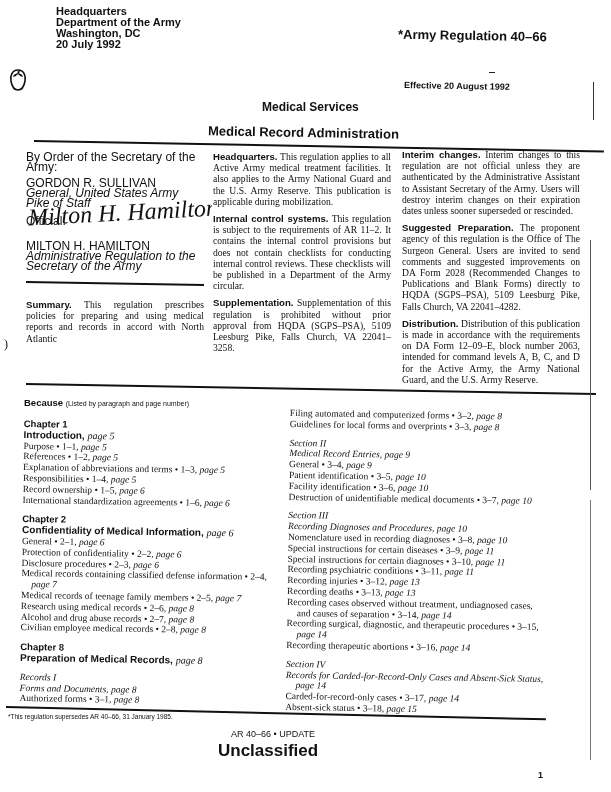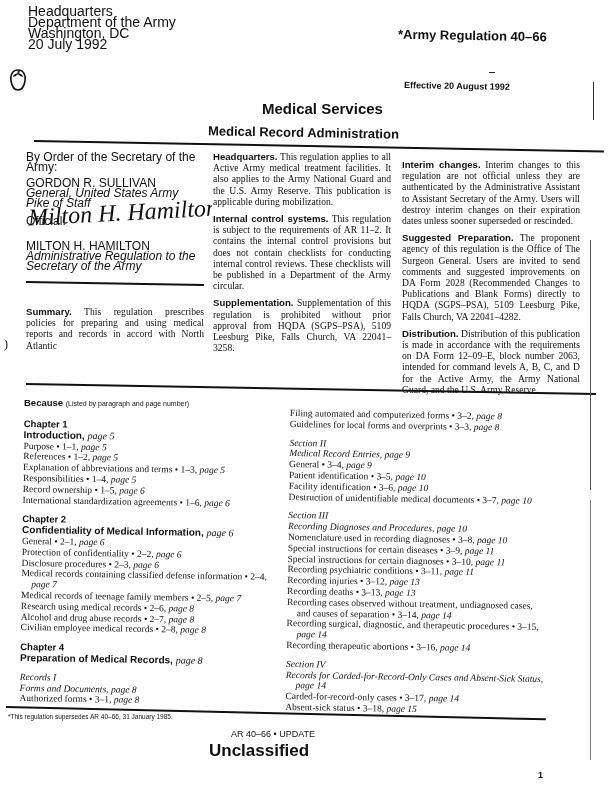--- a/index.html
+++ b/index.html
@@ -1,46 +1,46 @@
 <!DOCTYPE html>
 <html><head>
 <meta charset="utf-8">
 <style>
   html, body { margin: 0; padding: 0; background: #ffffff; }
   body { width: 611px; height: 792px; position: relative; overflow: hidden; color: #111; font-family: "Liberation Serif", serif; }
   .abs { position: absolute; }
   .sans { font-family: "Liberation Sans", sans-serif; }
   .serif { font-family: "Liberation Serif", serif; }
-  .hq { left: 28px; top: 6px; font-size: 14px; line-height: 11px; font-weight: normal; }
+  .hq { left: 56px; top: 6px; font-size: 11px; line-height: 11px; font-weight: bold; }
   .hq div { white-space: nowrap; }
   .emblem { left: 8px; top: 68px; width: 20px; height: 24px; }
   .reg-title { left: 398px; top: 28px; font-size: 13px; font-weight: bold; transform: rotate(1deg); white-space: nowrap; }
   .effective { left: 404px; top: 81px; font-size: 9px; font-weight: bold; transform: rotate(1deg); white-space: nowrap; }
   .dash-mark { left: 489px; top: 72px; width: 6px; height: 1px; background: #222; }
-  .subject { left: 262px; top: 100px; font-size: 15px; font-weight: bold; white-space: nowrap; }
+  .subject { left: 262px; top: 100px; font-size: 12px; font-weight: bold; white-space: nowrap; }
   .doc-title { left: 208px; top: 125px; font-size: 13px; font-weight: bold; transform: rotate(1deg); white-space: nowrap; }
   .rule { background: #111; height: 2px; transform-origin: left center; }
   .col { font-size: 9.6px; line-height: 11.2px; text-align: justify; }
   .col p { margin: 0 0 6px 0; }
   .head { font-family: "Liberation Sans", sans-serif; font-weight: bold; font-size: 9.6px; }
   .byorder { font-family: "Liberation Sans", sans-serif; font-size: 12px; line-height: 10px; }
   .byorder .it { font-style: italic; }
   .sig { left: 22px; top: 193px; width: 190px; height: 40px; }
   .toc { font-size: 9.5px; line-height: 10.8px; }
   .toc .chapter { font-family: "Liberation Sans", sans-serif; font-weight: bold; font-size: 9.5px; margin-top: 9px; }
   .toc .chapter-title { font-family: "Liberation Sans", sans-serif; font-weight: bold; font-size: 10px; }
   .toc .pg { font-style: italic; font-family: Liberation Serif, serif; font-weight: normal; }
   .toc .section { font-style: italic; margin-top: 8px; }
   .toc .entry { white-space: nowrap; }
   .toc .indent { padding-left: 10px; }
   .contents-head { left: 24px; top: 397px; font-size: 9.5px; font-family: "Liberation Sans", sans-serif; font-weight: bold; white-space: nowrap; }
   .contents-head span.note { font-weight: normal; font-size: 7px; }
   .footnote { left: 8px; top: 713px; font-size: 6.5px; font-family: "Liberation Sans", sans-serif; white-space: nowrap; }
   .update { left: 231px; top: 729px; font-size: 9px; font-family: "Liberation Sans", sans-serif; white-space: nowrap; }
-  .unclass { left: 209px; top: 741px; font-size: 17px; font-weight: bold; font-family: "Liberation Sans", sans-serif; white-space: nowrap; }
+  .unclass { left: 218px; top: 741px; font-size: 17px; font-weight: bold; font-family: "Liberation Sans", sans-serif; white-space: nowrap; }
   .pagenum { left: 538px; top: 770px; font-size: 9px; font-family: "Liberation Sans", sans-serif; font-weight: bold; }
   .edge { width: 1px; background: #333; }
   .paren { left: 4px; top: 337px; font-size: 12px; }
 </style>
 </head>
 <body>
 
 <div class="abs hq sans">
   <div style="margin-top:0">Headquarters</div>
   <div>Department of the Army</div>
@@ -76,32 +76,32 @@
 
 <div class="abs byorder" style="left:26px; top:241px; width:180px;">
   <div>MILTON H. HAMILTON</div>
   <div class="it">Administrative Regulation to the</div>
   <div class="it">Secretary of the Army</div>
 </div>
 
 <div class="abs rule" style="left:26px; top:281px; width:178px; height:1.5px; transform: rotate(1deg);"></div>
 
 <div class="abs col" style="left:26px; top:292px; width:178px;">
-  <p style="margin-top:14px;"><span class="head">Summary.</span> <span>This regulation prescribes policies for preparing and using medical reports and records in accord with North Atlantic</span></p>
+  <p style="margin-top:7px;"><span class="head">Summary.</span> <span>This regulation prescribes policies for preparing and using medical reports and records in accord with North Atlantic</span></p>
 </div>
 
 <div class="abs paren serif">)</div>
 
 <div class="abs col" style="left:213px; top:151px; width:178px;">
   <p><span class="head">Headquarters.</span> <span>This regulation applies to all Active Army medical treatment facilities. It also applies to the Army National Guard and the U.S. Army Reserve. This publication is applicable during mobilization.</span></p>
   <p><span class="head">Internal control systems.</span> <span>This regulation is subject to the requirements of AR 11–2. It contains the internal control provisions but does not contain checklists for conducting internal control reviews. These checklists will be published in a Department of the Army circular.</span></p>
   <p><span class="head">Supplementation.</span> <span>Supplementation of this regulation is prohibited without prior approval from HQDA (SGPS–PSA), 5109 Leesburg Pike, Falls Church, VA 22041–3258.</span></p>
 </div>
 
-<div class="abs col" style="left:402px; top:159px; width:178px;">
+<div class="abs col" style="left:402px; top:149px; width:178px;">
   <p><span class="head">Interim changes.</span> <span>Interim changes to this regulation are not official unless they are authenticated by the Administrative Assistant to Assistant Secretary of the Army. Users will destroy interim changes on their expiration dates unless sooner superseded or rescinded.</span></p>
   <p><span class="head">Suggested Preparation.</span> <span>The proponent agency of this regulation is the Office of The Surgeon General. Users are invited to send comments and suggested improvements on DA Form 2028 (Recommended Changes to Publications and Blank Forms) directly to HQDA (SGPS–PSA), 5109 Leesburg Pike, Falls Church, VA 22041–4282.</span></p>
   <p><span class="head">Distribution.</span> <span>Distribution of this publication is made in accordance with the requirements on DA Form 12–09–E, block number 2063, intended for command levels A, B, C, and D for the Active Army, the Army National Guard, and the U.S. Army Reserve.</span></p>
 </div>
 
 <div class="abs rule" style="left:26px; top:383px; width:570px; transform: rotate(1deg);"></div>
 
 <div class="abs contents-head">
   <span>Because</span>
   <span class="note">(Listed by paragraph and page number)</span>
@@ -120,21 +120,21 @@
     <div class="chapter-title"><span>Confidentiality of Medical Information,</span> <span class="pg">page 6</span></div>
     <div class="entry"><span>General • 2–1,</span> <span class="pg">page 6</span></div>
     <div class="entry"><span>Protection of confidentiality • 2–2,</span> <span class="pg">page 6</span></div>
     <div class="entry"><span>Disclosure procedures • 2–3,</span> <span class="pg">page 6</span></div>
     <div class="entry"><span>Medical records containing classified defense information • 2–4,</span> <span class="pg"></span></div>
     <div class="entry indent"><span></span> <span class="pg">page 7</span></div>
     <div class="entry"><span>Medical records of teenage family members • 2–5,</span> <span class="pg">page 7</span></div>
     <div class="entry"><span>Research using medical records • 2–6,</span> <span class="pg">page 8</span></div>
     <div class="entry"><span>Alcohol and drug abuse records • 2–7,</span> <span class="pg">page 8</span></div>
     <div class="entry"><span>Civilian employee medical records • 2–8,</span> <span class="pg">page 8</span></div>
-    <div class="chapter"><span>Chapter 4</span></div>
+    <div class="chapter"><span>Chapter 8</span></div>
     <div class="chapter-title"><span>Preparation of Medical Records,</span> <span class="pg">page 8</span></div>
     <div class="section"><span>Records I</span></div>
     <div class="entry" style="font-style: italic;"><span>Forms and Documents,</span> <span class="pg">page 8</span></div>
     <div class="entry"><span>Authorized forms • 3–1,</span> <span class="pg">page 8</span></div>
   </div>
 <div class="abs toc" id="toc-right" style="left: 290px; top: 408px; width: 310px; transform: rotate(0.9deg); transform-origin: left top;">
     <div class="entry"><span>Filing automated and computerized forms • 3–2,</span> <span class="pg">page 8</span></div>
     <div class="entry"><span>Guidelines for local forms and overprints • 3–3,</span> <span class="pg">page 8</span></div>
     <div class="section"><span>Section II</span></div>
     <div class="entry" style="font-style: italic;"><span>Medical Record Entries,</span> <span class="pg">page 9</span></div>

